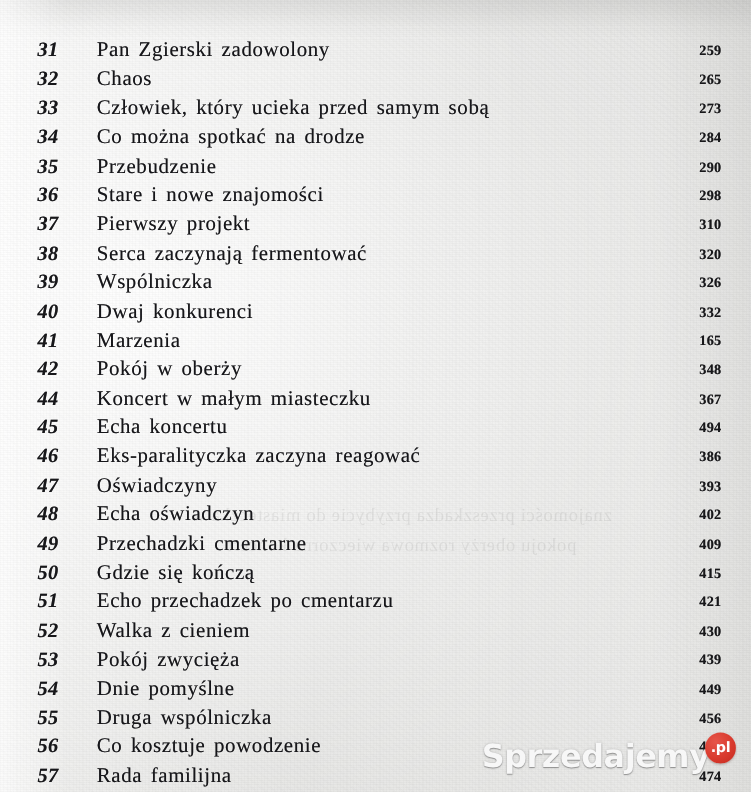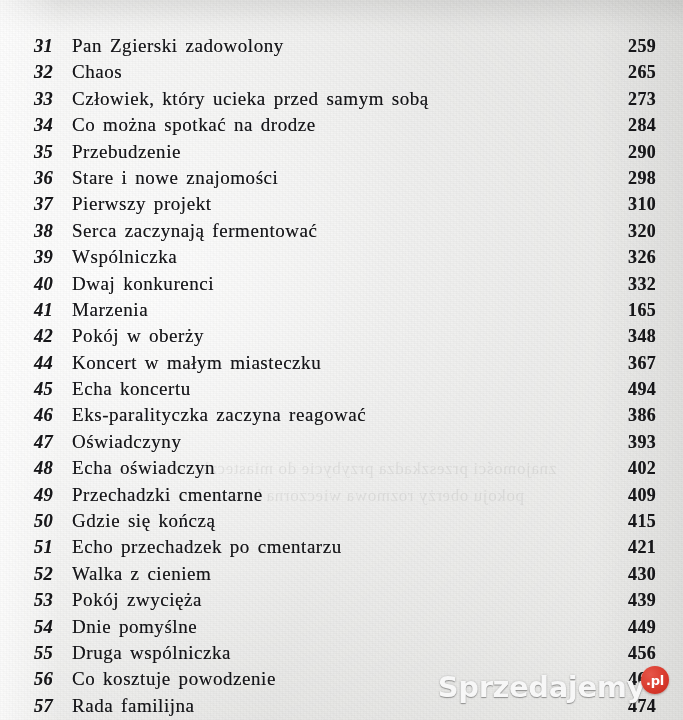--- a/index.html
+++ b/index.html
@@ -94,32 +94,32 @@
     width: 30px;
     text-align: left;
     font-size: 18.5px;
     font-weight: 700;
     color: #17171a;
     letter-spacing: .3px;
     font-style: italic;
   }
   .ch-title {
     position: absolute;
-    left: 72px;
+    left: 88px;
     font-size: 19px;
     color: #16161a;
     letter-spacing: .55px;
     word-spacing: 2.5px;
   }
   .ch-page {
     position: absolute;
     left: 0;
     width: 656px;
     text-align: right;
-    font-size: 18px;
+    font-size: 13px;
     font-weight: 700;
     color: #17171a;
     letter-spacing: .3px;
   }
 
   
   .ch-num, .ch-title, .ch-page {
     text-shadow: 0 0 0.6px rgba(20,20,20,0.55);
   }
 

